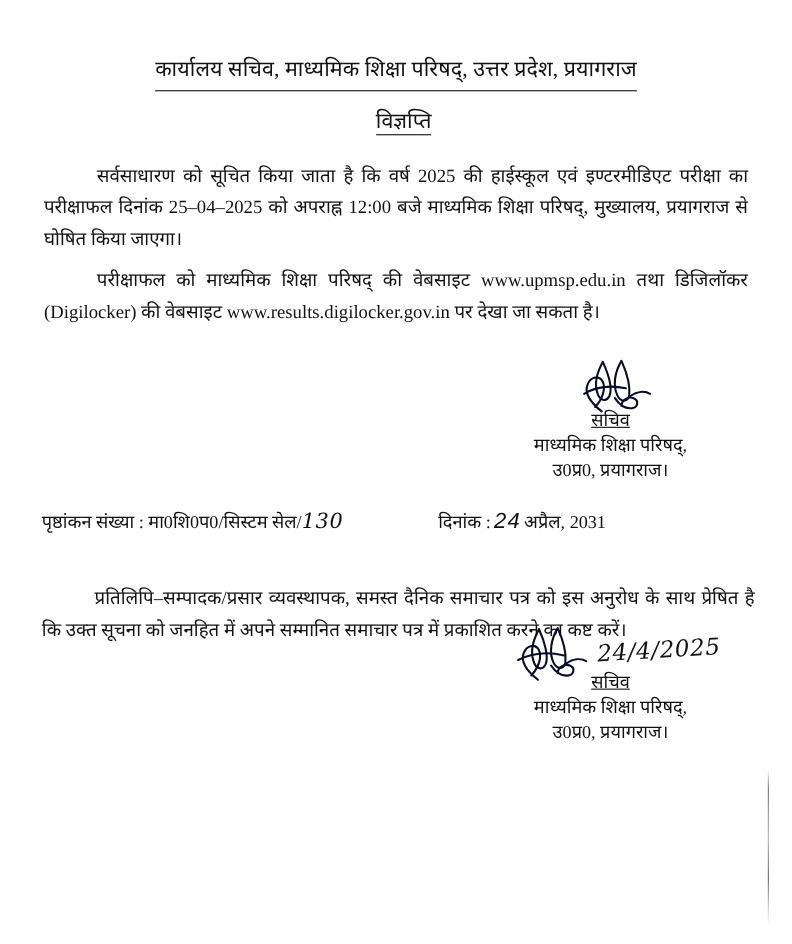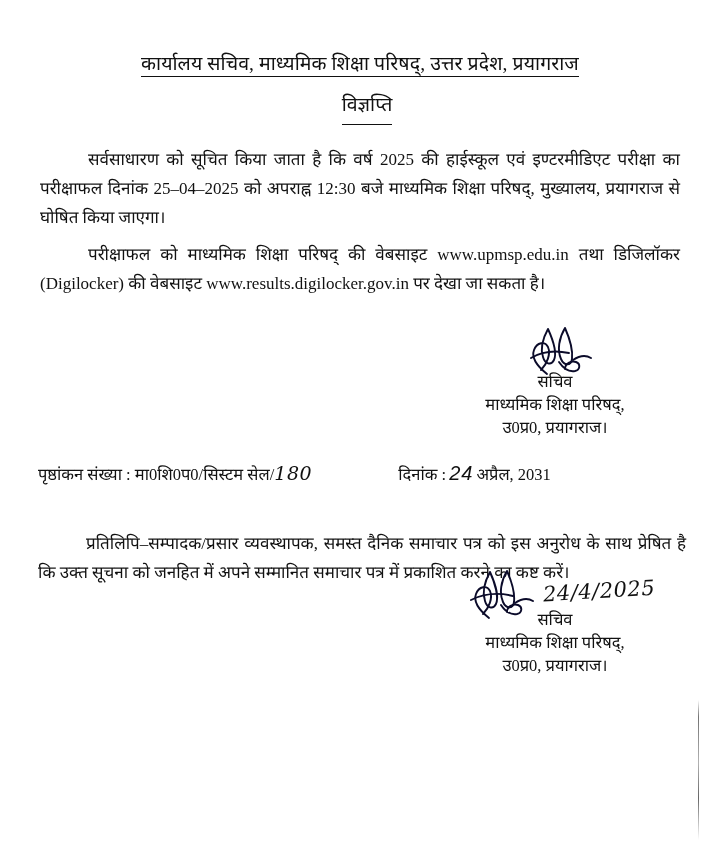--- a/index.html
+++ b/index.html
@@ -32,30 +32,30 @@
     width: 640px;
     text-align: center;
   }
   .office-title {
     display: inline-block;
     font-size: 19.5px;
     line-height: 1.25;
     letter-spacing: 0.1px;
     white-space: nowrap;
     border-bottom: 1.6px solid #111;
-    padding-bottom: 0;
+    padding-bottom: 6px;
   }
   .notice-title {
     margin-top: 16px;
     font-size: 19.5px;
     line-height: 1.2;
   }
   .notice-title span {
     border-bottom: 1.6px solid #111;
-    padding-bottom: 9px;
+    padding-bottom: 1px;
     margin-left: 14px;
   }
   .para {
     font-size: 17px;
     line-height: 29px;
     text-align: justify;
     text-justify: inter-word;
     text-indent: 48px;
     margin: 0;
   }
@@ -64,21 +64,21 @@
   #para-website { position: absolute; left: 40px; top: 240px; width: 640px; }
 
   
   .sig-block {
     position: absolute;
     text-align: center;
     font-size: 16.5px;
     line-height: 23px;
   }
   .sig-name { white-space: nowrap; }
-  .sig-role { white-space: nowrap; }
+  .sig-role { white-space: nowrap; text-decoration: underline; }
   .sig-org1 { white-space: nowrap; }
   .sig-org2 { white-space: nowrap; }
 
   .sig-mark {
     display: block;
     height: 54px;
     margin-bottom: -6px;
     position: relative;
   }
   .sig-mark svg { display: block; margin: 0 auto; overflow: visible; }
@@ -171,21 +171,21 @@
 
 <div class="page">
 
   <div class="doc-header">
     <div class="office-title">कार्यालय सचिव, माध्यमिक शिक्षा परिषद्, उत्तर प्रदेश, प्रयागराज</div>
     <div class="notice-title">
       <span>विज्ञप्ति</span>
     </div>
   </div>
 
-  <p class="para" id="para-notice">सर्वसाधारण को सूचित किया जाता है कि वर्ष 2025 की हाईस्कूल एवं इण्टरमीडिएट परीक्षा का परीक्षाफल दिनांक 25–04–2025 को अपराह्न 12:30 बजे माध्यमिक शिक्षा परिषद्, मुख्यालय, प्रयागराज से घोषित किया जाएगा।</p>
+  <p class="para" id="para-notice">सर्वसाधारण को सूचित किया जाता है कि वर्ष 2025 की हाईस्कूल एवं इण्टरमीडिएट परीक्षा का परीक्षाफल दिनांक 25–04–2025 को अपराह्न 12:00 बजे माध्यमिक शिक्षा परिषद्, मुख्यालय, प्रयागराज से घोषित किया जाएगा।</p>
 
   <p class="para" id="para-website">परीक्षाफल को माध्यमिक शिक्षा परिषद् की वेबसाइट www.upmsp.edu.in तथा डिजिलॉकर (Digilocker) की वेबसाइट www.results.digilocker.gov.in पर देखा जा सकता है।</p>
 
   <div class="sig-block" id="signature-block-primary">
     <span class="sig-mark">
       <svg width="96" height="54" viewBox="0 0 96 54" fill="none" stroke="#0b0b2a" stroke-width="1.9" stroke-linecap="round" stroke-linejoin="round">
         <path d="M40 52 C 30 44, 24 36, 27 28 C 30 20, 38 19, 41 25 C 44 32, 40 42, 34 48"></path>
         <path d="M41 7 C 36 16, 33 26, 36 35 C 38 42, 44 44, 47 38 C 50 31, 46 18, 41 7"></path>
         <path d="M58 6 C 52 16, 50 28, 54 37 C 57 44, 64 44, 65 37 C 66 28, 62 15, 58 6"></path>
         <path d="M24 36 C 34 30, 48 28, 62 31"></path>
@@ -193,21 +193,21 @@
         <path d="M66 38 C 72 34, 79 33, 84 36"></path>
       </svg>
     </span>
     <div class="sig-role">सचिव</div>
     <div class="sig-org1">माध्यमिक शिक्षा परिषद्,</div>
     <div class="sig-org2">उ0प्र0, प्रयागराज।</div>
   </div>
 
   <div id="reference-row">
     <div id="reference-number">
-      <span>पृष्ठांकन संख्या : मा0शि0प0/सिस्टम सेल/</span><span class="hand-num">180</span>
+      <span>पृष्ठांकन संख्या : मा0शि0प0/सिस्टम सेल/</span><span class="hand-num">130</span>
     </div>
     <div id="reference-date">
       <span>दिनांक :</span><span class="hand-day">24</span><span>अप्रैल, 2031</span>
     </div>
   </div>
 
   <p class="para" id="para-copy">प्रतिलिपि–सम्पादक/प्रसार व्यवस्थापक, समस्त दैनिक समाचार पत्र को इस अनुरोध के साथ प्रेषित है कि उक्त सूचना को जनहित में अपने सम्मानित समाचार पत्र में प्रकाशित करने का कष्ट करें।</p>
 
   <div class="sig-block" id="signature-block-secondary">
     <div class="sig-inline-row">

